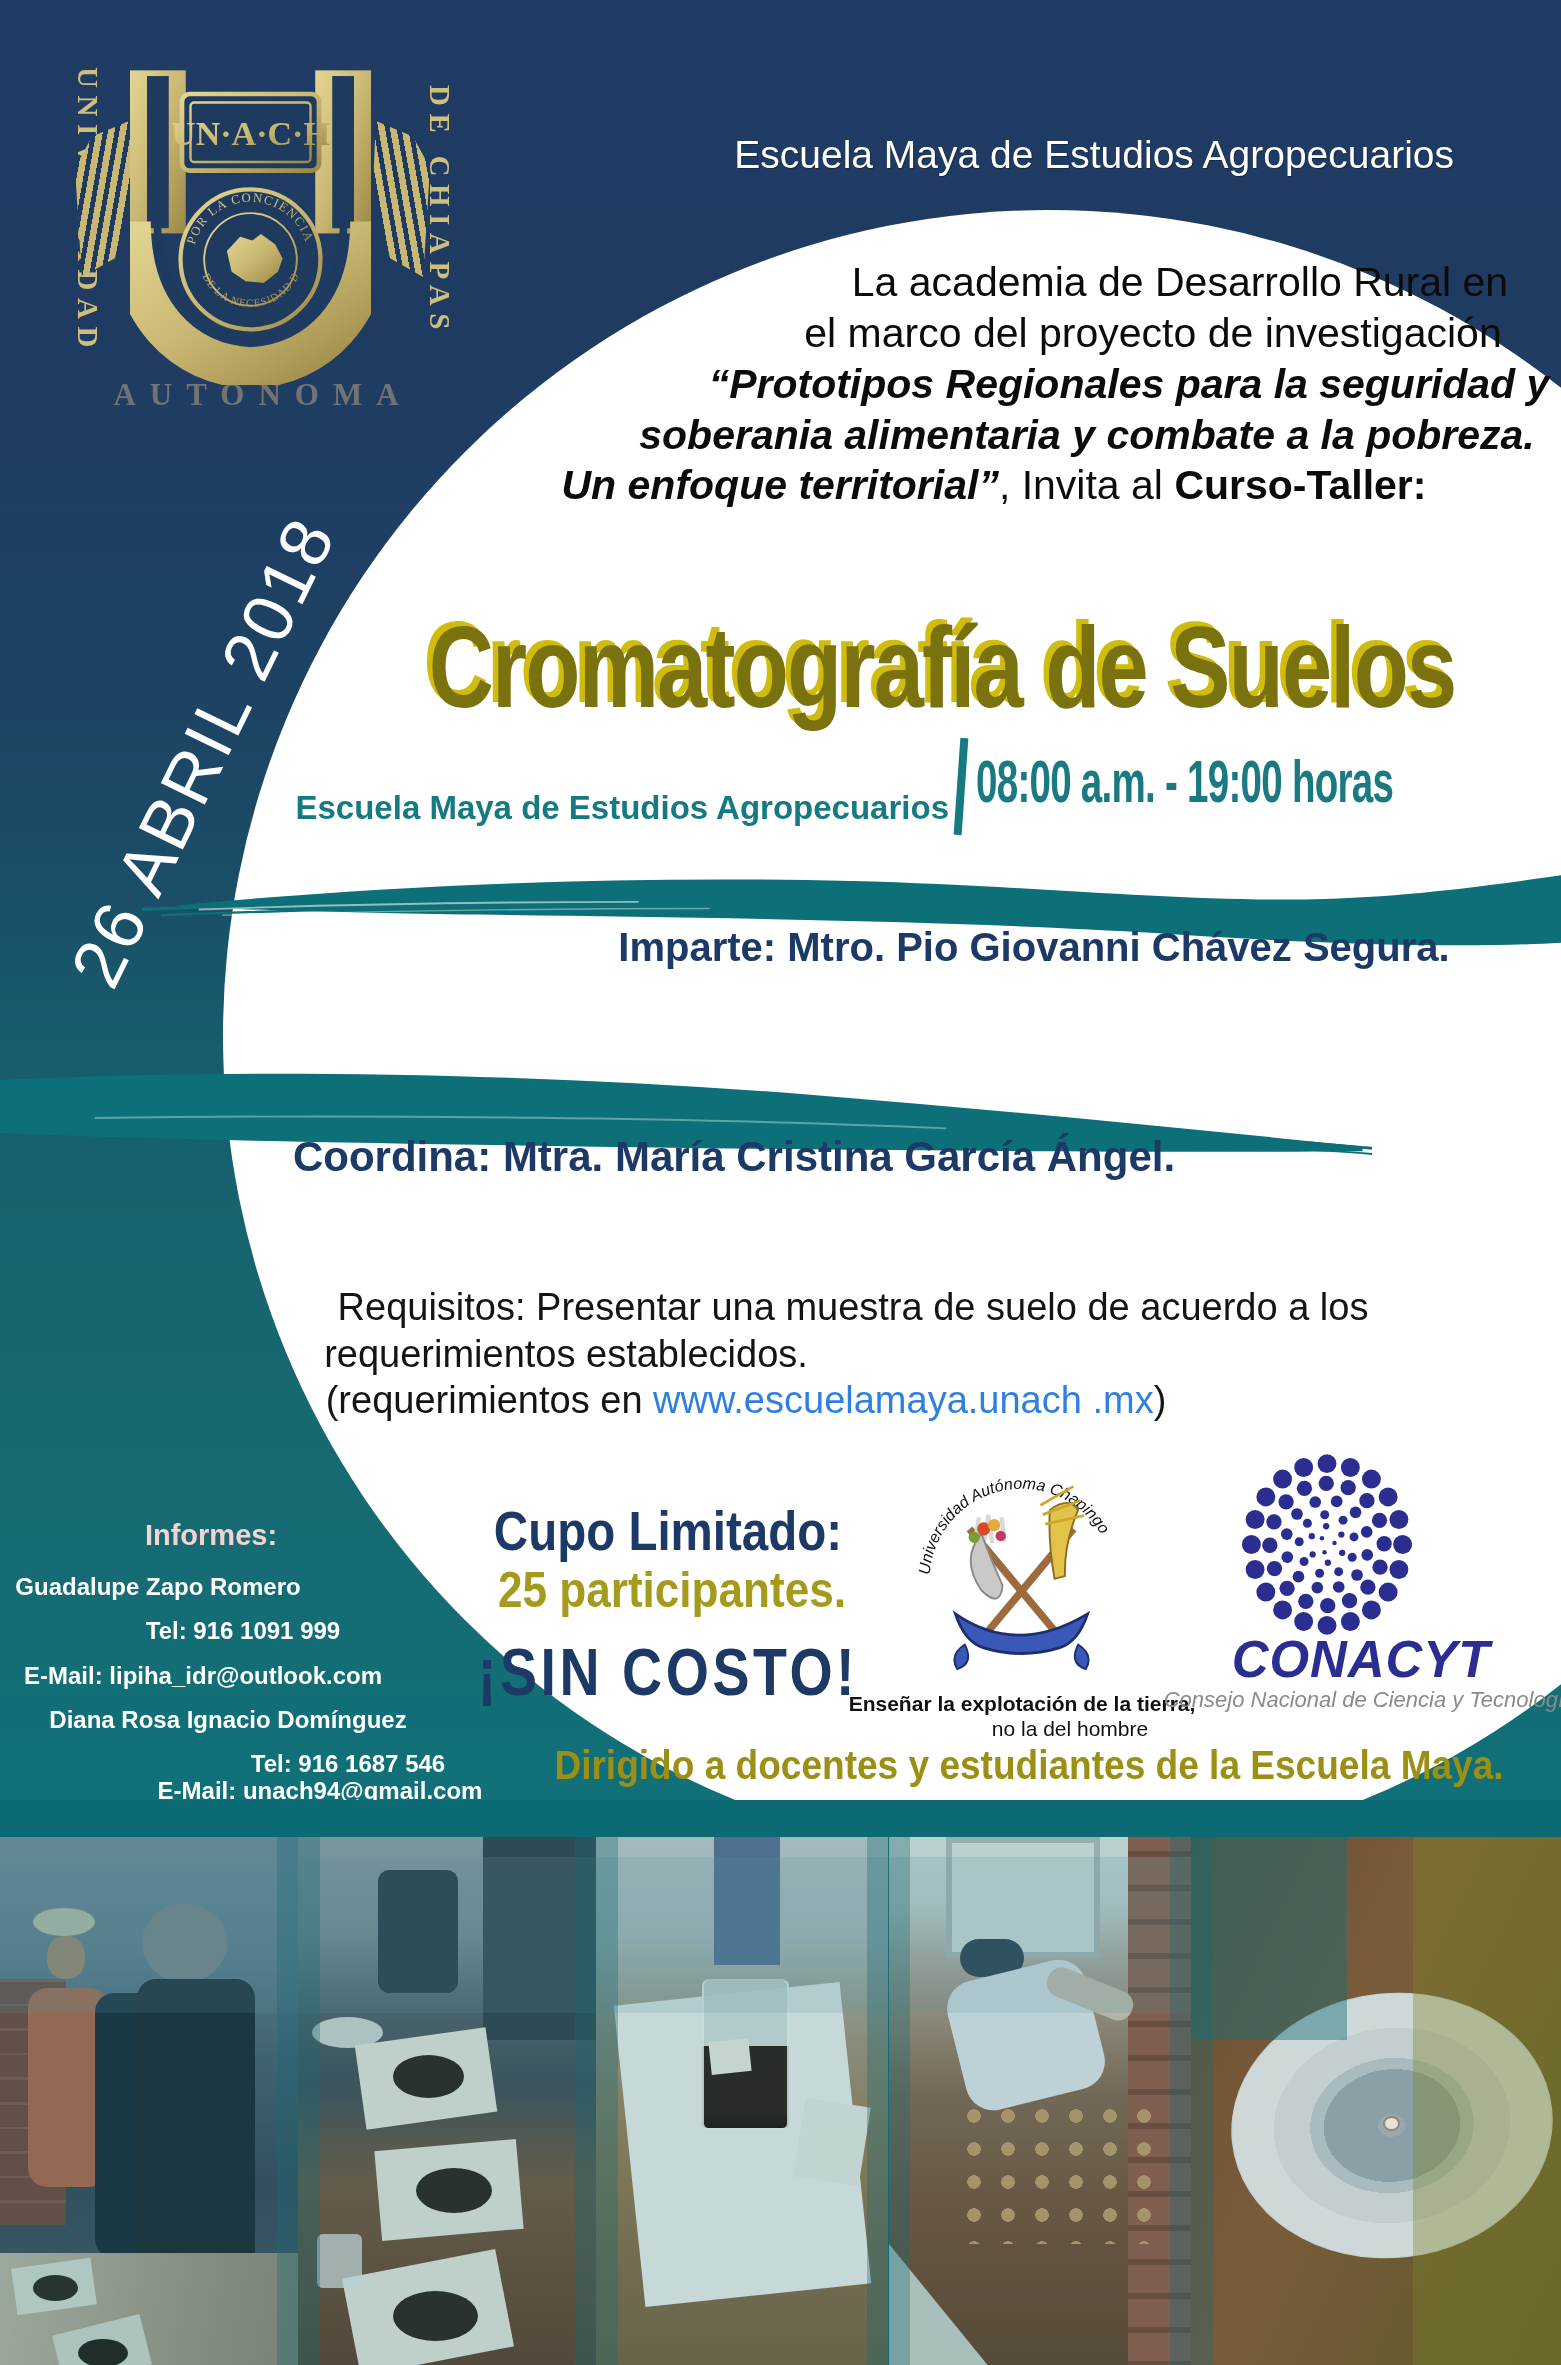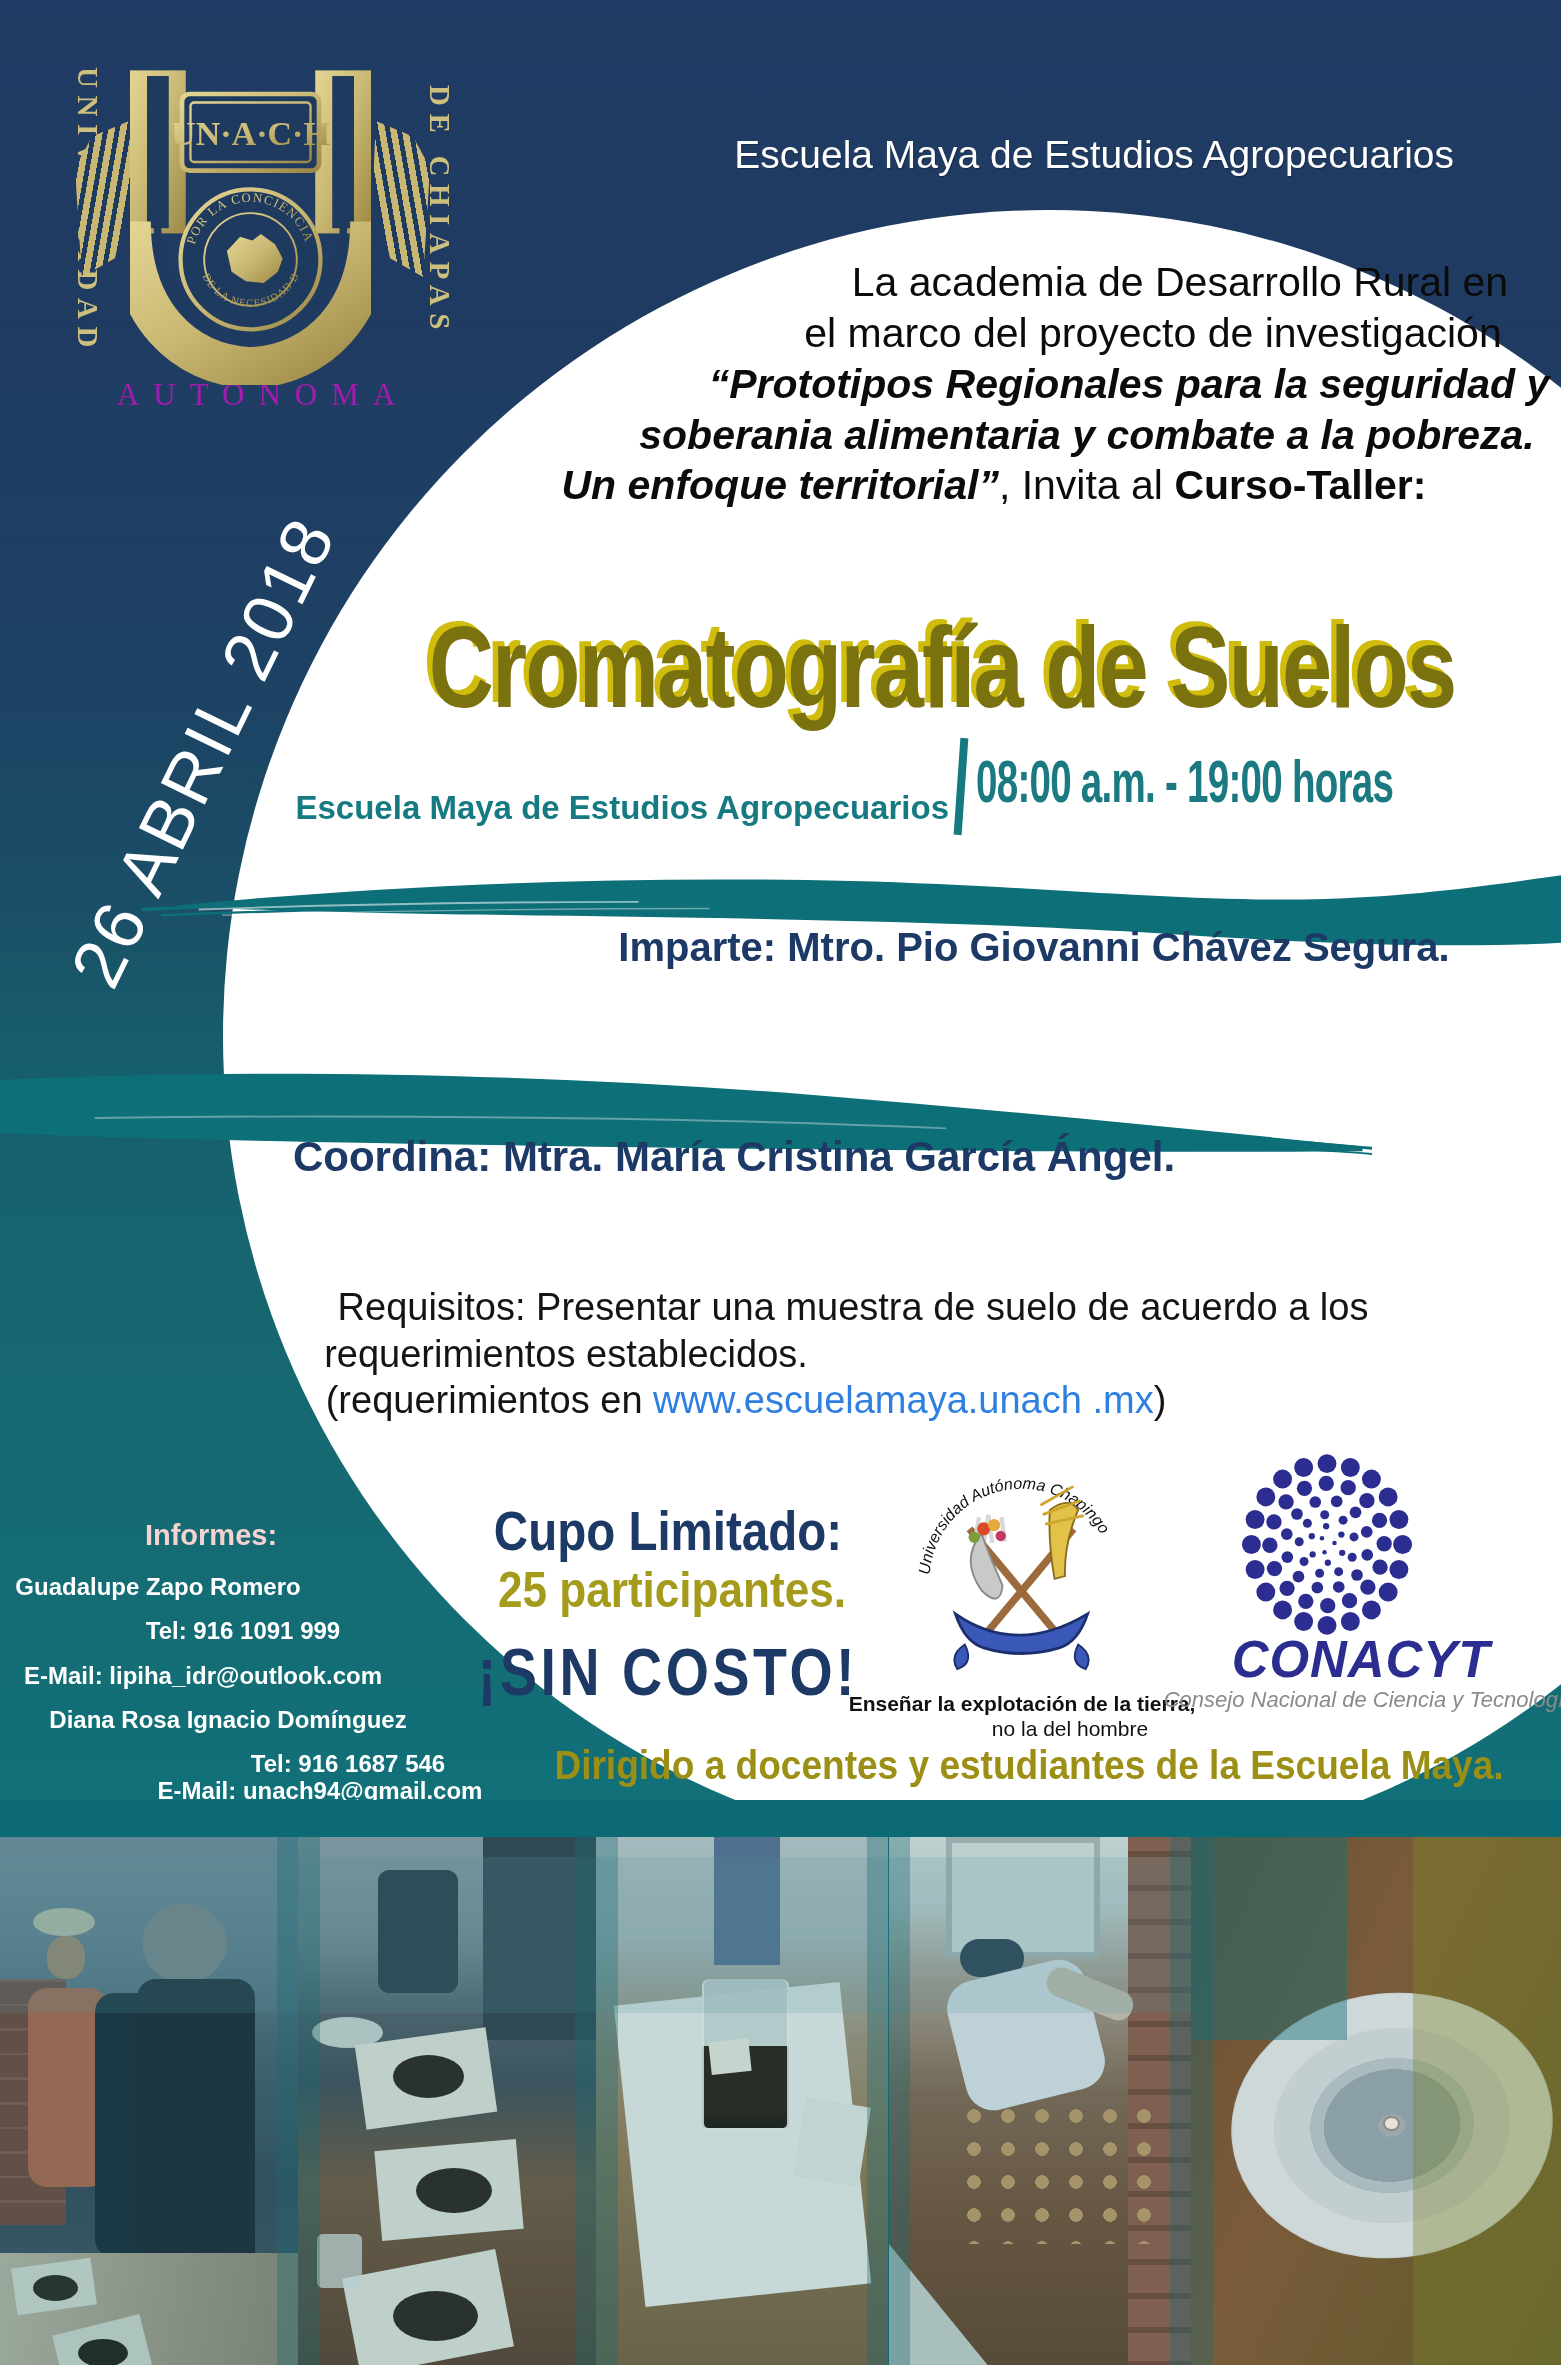--- a/index.html
+++ b/index.html
@@ -19,22 +19,22 @@
   
   #hdr-univ{left:994px;top:65px;font-family:"Liberation Serif",serif;font-variant:small-caps;
     font-size:50px;letter-spacing:6.6px;color:#fff;font-weight:600;text-shadow:1.4px 1.9px 0.9px rgba(0,0,0,.35);}
   #hdr-school{left:1454px;top:135px;font-size:39px;color:#fff;font-weight:400;text-shadow:0.9px 1.4px 0.9px rgba(0,0,0,.3);}
 
   
   #unach-left,#unach-right{font-family:"Liberation Serif",serif;color:#cdbf7d;font-size:29px;
     letter-spacing:7.6px;font-weight:600;}
   #unach-left{left:88px;top:211px;transform:translate(-50%,-50%) rotate(90deg);}
   #unach-right{left:440px;top:211px;transform:translate(-50%,-50%) rotate(90deg);}
-  #unach-bottom{left:263px;top:379px;font-family:"Liberation Serif",serif;color:#a21caf;
-    font-size:31px;letter-spacing:14px;font-weight:400;}
+  #unach-bottom{left:263px;top:379px;font-family:"Liberation Serif",serif;color:#737373;
+    font-size:31px;letter-spacing:14px;font-weight:700;}
   .wing{position:absolute;width:57px;height:156px;
     background:repeating-linear-gradient(100deg,#c9b873 0 6.6px,#1f3a5f 6.6px 11.4px);}
   #wing-l{left:75px;top:121px;clip-path:polygon(95% 0,30% 10%,0 30%,12% 100%,70% 88%,100% 42%);}
   #wing-r{left:373px;top:121px;transform:scaleX(-1);clip-path:polygon(95% 0,30% 10%,0 30%,12% 100%,70% 88%,100% 42%);}
 
   
   #date-banner{left:203px;top:752px;color:#fff;font-size:71px;letter-spacing:2.8px;
     transform:translate(-50%,-50%) rotate(-64deg);white-space:nowrap;font-weight:400;}
 
   

